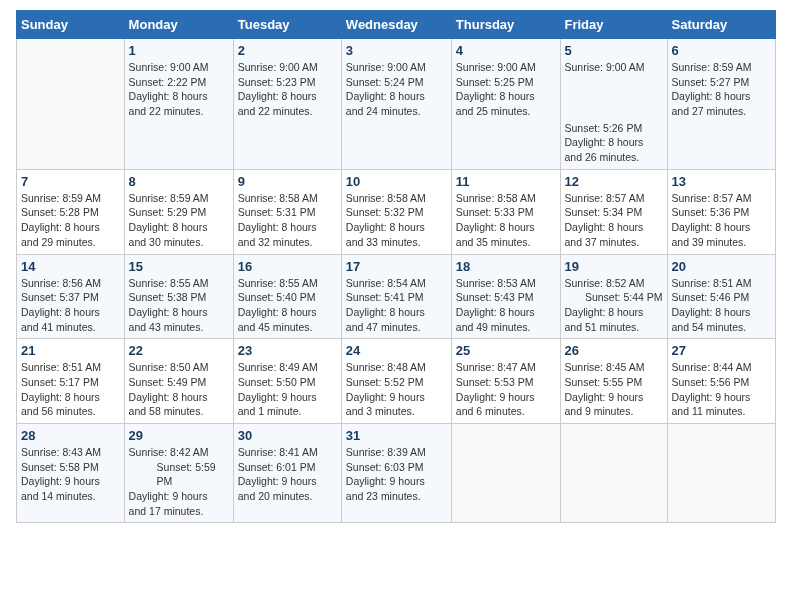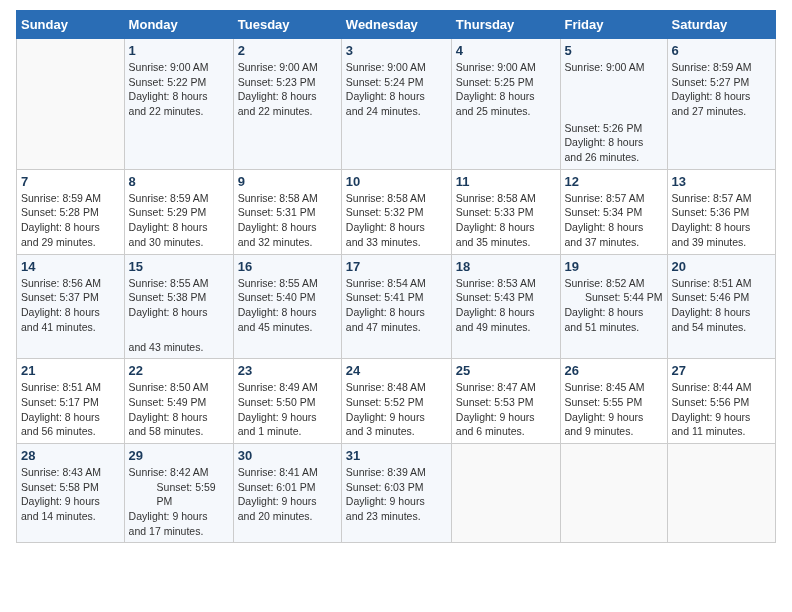--- a/index.html
+++ b/index.html
@@ -99,21 +99,21 @@
           <th>Saturday</th>
         </tr>
     </thead>
     <tbody id="calendar-body">
     <tr>
           <td class="empty-cell"></td>
           <td>
             <span class="day-num">1</span>
             <div class="day-info">
               <span style="display: block;">Sunrise: 9:00 AM</span>
-              <span style="display: block;">Sunset: 5:22 PM</span>
+              <span style="display: block;">Sunset: 2:22 PM</span>
               <span style="display: block;">Daylight: 8 hours</span>
               <span style="display: block;">and 22 minutes.</span>
             </div>
           </td>
           <td>
             <span class="day-num">2</span>
             <div class="day-info">
               <span style="display: block;">Sunrise: 9:00 AM</span>
               <span style="display: block;">Sunset: 5:23 PM</span>
               <span style="display: block;">Daylight: 8 hours</span>
@@ -231,21 +231,21 @@
               <span style="display: block;">Daylight: 8 hours</span>
               <span style="display: block;">and 41 minutes.</span>
             </div>
           </td>
           <td>
             <span class="day-num">15</span>
             <div class="day-info">
               <span style="display: block;">Sunrise: 8:55 AM</span>
               <span style="display: block;">Sunset: 5:38 PM</span>
               <span style="display: block;">Daylight: 8 hours</span>
-              <span style="display: block; margin-top: 20px;">and 43 minutes.</span>
+              <span style="display: block;">and 43 minutes.</span>
             </div>
           </td>
           <td>
             <span class="day-num">16</span>
             <div class="day-info">
               <span style="display: block;">Sunrise: 8:55 AM</span>
               <span style="display: block;">Sunset: 5:40 PM</span>
               <span style="display: block;">Daylight: 8 hours</span>
               <span style="display: block;">and 45 minutes.</span>
             </div>

